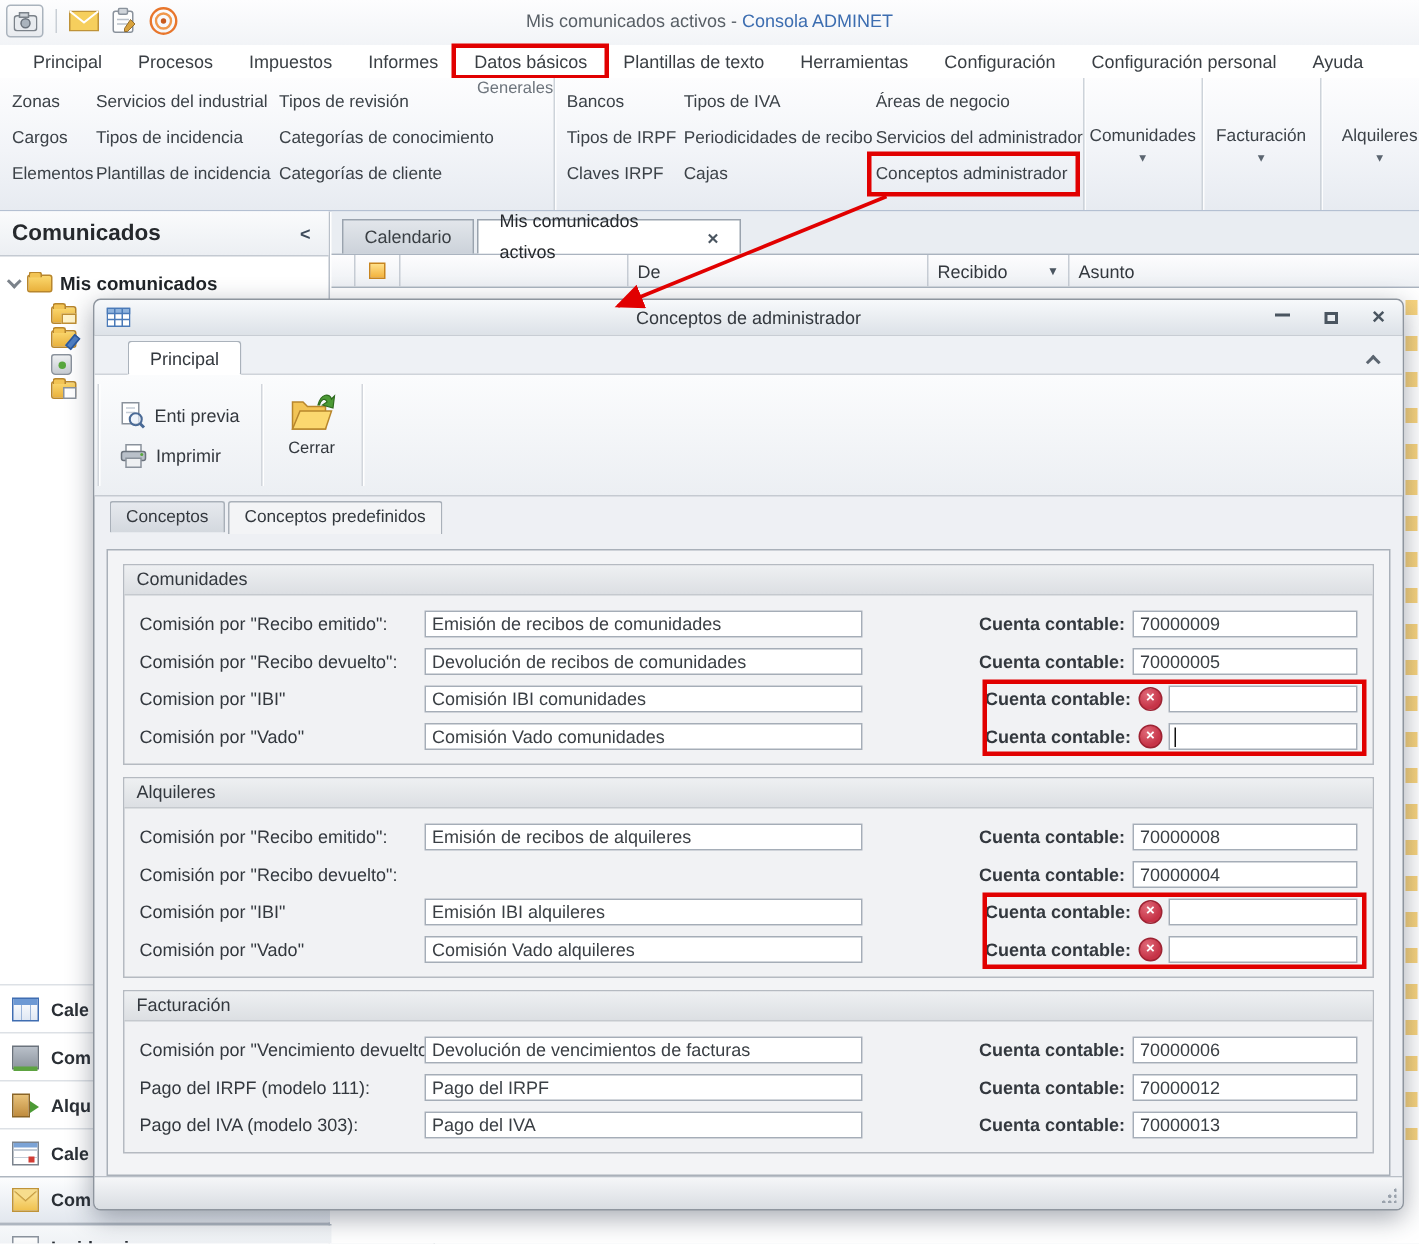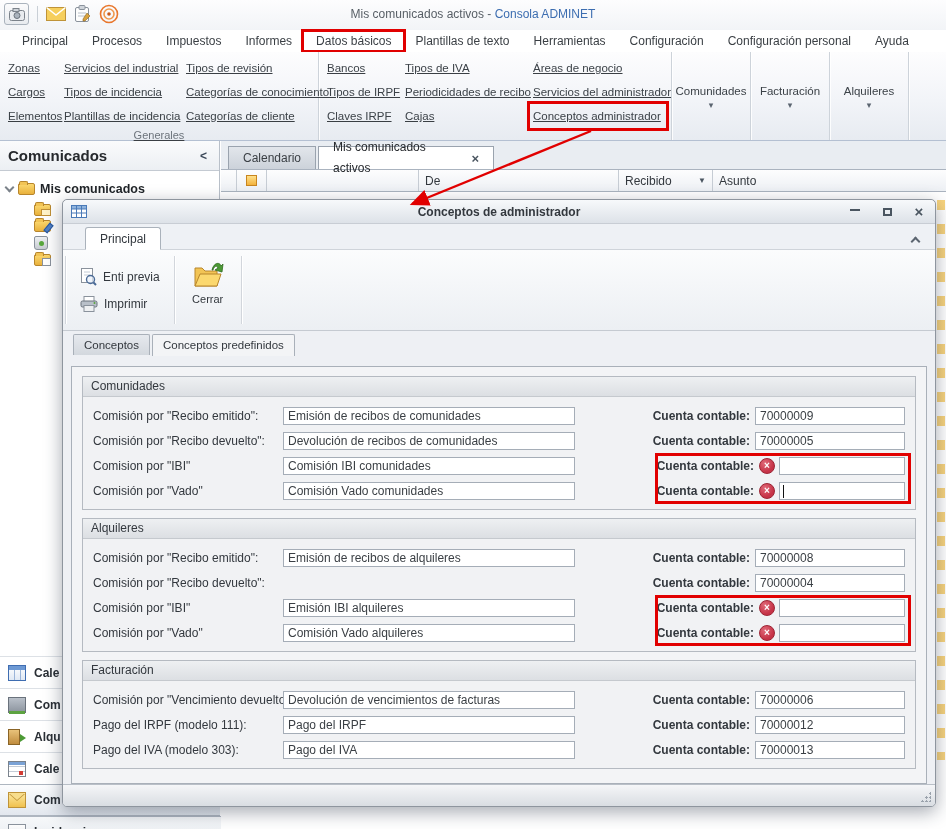--- a/index.html
+++ b/index.html
@@ -19,21 +19,21 @@
 
   
   .menubar { position:absolute; left:0; top:30px; width:946px; height:22px; display:flex; align-items:center; padding-left:10px; }
   .menu-item { padding:2px 12px; font-size:12px; color:#3a3f44; cursor:default; white-space:nowrap; }
   .menu-item.red-box { outline:3px solid #e10000; background:#fff; }
 
   
   .ribbon { position:absolute; left:0; top:52px; width:946px; height:89px; display:flex;
     background:linear-gradient(#fdfdfe 0%, #f2f4f8 55%, #e7ebf1 100%);
     border-bottom:1px solid #b4c0d2; }
-  .rgroup { display:flex; flex-direction:column; border-right:1px solid #cdd3da; box-shadow:1px 0 0 rgba(255,255,255,.85);text-decoration:underline; }
+  .rgroup { display:flex; flex-direction:row; border-right:1px solid #cdd3da; box-shadow:1px 0 0 rgba(255,255,255,.85); }
   .rcols { display:flex; flex:1; padding-top:4px; }
   .rcol { display:flex; flex-direction:column; padding:0 5px; }
   .rcell { height:24px; line-height:24px; font-size:11.5px; color:#3c4248; padding:0 3px; white-space:nowrap; cursor:default; }
   .rcell.red-box { outline:3px solid #e10000; }
   .rglabel { height:17px; line-height:15px; text-align:center; font-size:11px; color:#6d747c; }
   .w-a1{width:56px}.w-a2{width:122px}.w-a3{width:140px}
   .w-b1{width:78px}.w-b2{width:128px}.w-b3{width:146px}
   .rbuttons { display:flex; flex:1; }
   .rbtn { width:79px; border-right:1px solid #cdd3da; box-shadow:1px 0 0 rgba(255,255,255,.85);
     display:flex; flex-direction:column; align-items:center; justify-content:center; gap:5px; cursor:default; }
@@ -108,21 +108,21 @@
   .gh-cell .show-arrow { display:inline; }
   .gridbody { position:absolute; left:0; right:0; top:51px; bottom:0; background:#fff; }
   .frag-strip { position:absolute; right:1px; top:8px; width:8px; height:560px;
     background:repeating-linear-gradient(#f7c95d 0 10px, transparent 10px 24px); opacity:.8; }
 
   
   .dialog { position:absolute; left:62px; top:199px; width:874px; height:608px; z-index:10;
     background:#eef0f4; border:1px solid #8e959e; border-radius:5px; box-shadow:0 5px 18px rgba(30,40,60,.4); }
   .dlg-titlebar { position:absolute; left:0; top:0; right:0; height:24px; border-radius:5px 5px 0 0;
     background:linear-gradient(#f7f9fb,#dde2e8); border-bottom:1px solid #c8cdd4; display:flex; align-items:center; padding:0 8px; }
-  .dlg-title { position:absolute; left:0; right:0; text-align:center; font-size:12px; color:#33383e;font-weight:bold; }
+  .dlg-title { position:absolute; left:0; right:0; text-align:center; font-size:12px; color:#33383e; }
   .dlg-winbtns { margin-left:auto; display:flex; gap:16px; z-index:2; align-items:center; }
   .wb { width:16px; height:14px; display:flex; align-items:center; justify-content:center; color:#4a5560; cursor:default; }
   .wb-min i { display:block; width:10px; height:3px; border-bottom:2px solid #4a5560; margin-top:-4px; }
   .wb-res i { display:block; width:9px; height:8px; border:2px solid #4a5560; }
   .wb-close { font-size:15px; font-weight:bold; }
   .dlg-tabstrip { position:absolute; left:0; top:24px; right:0; height:26px; background:#eef1f5; border-bottom:1px solid #cfd4da; }
   .dlg-ribbontab { position:absolute; left:22px; bottom:-1px; height:23px; line-height:22px; padding:0 14px; background:#fff;
     border:1px solid #aab2bb; border-bottom:1px solid #fff; border-radius:3px 3px 0 0; font-size:12px; color:#33383e; cursor:default; }
   .dlg-collapse { position:absolute; right:14px; bottom:5px; width:9px; height:9px; }
   .dlg-collapse i { display:block; width:7px; height:7px; border-left:2px solid #5b6570; border-top:2px solid #5b6570; transform:rotate(45deg); margin-top:3px; }

